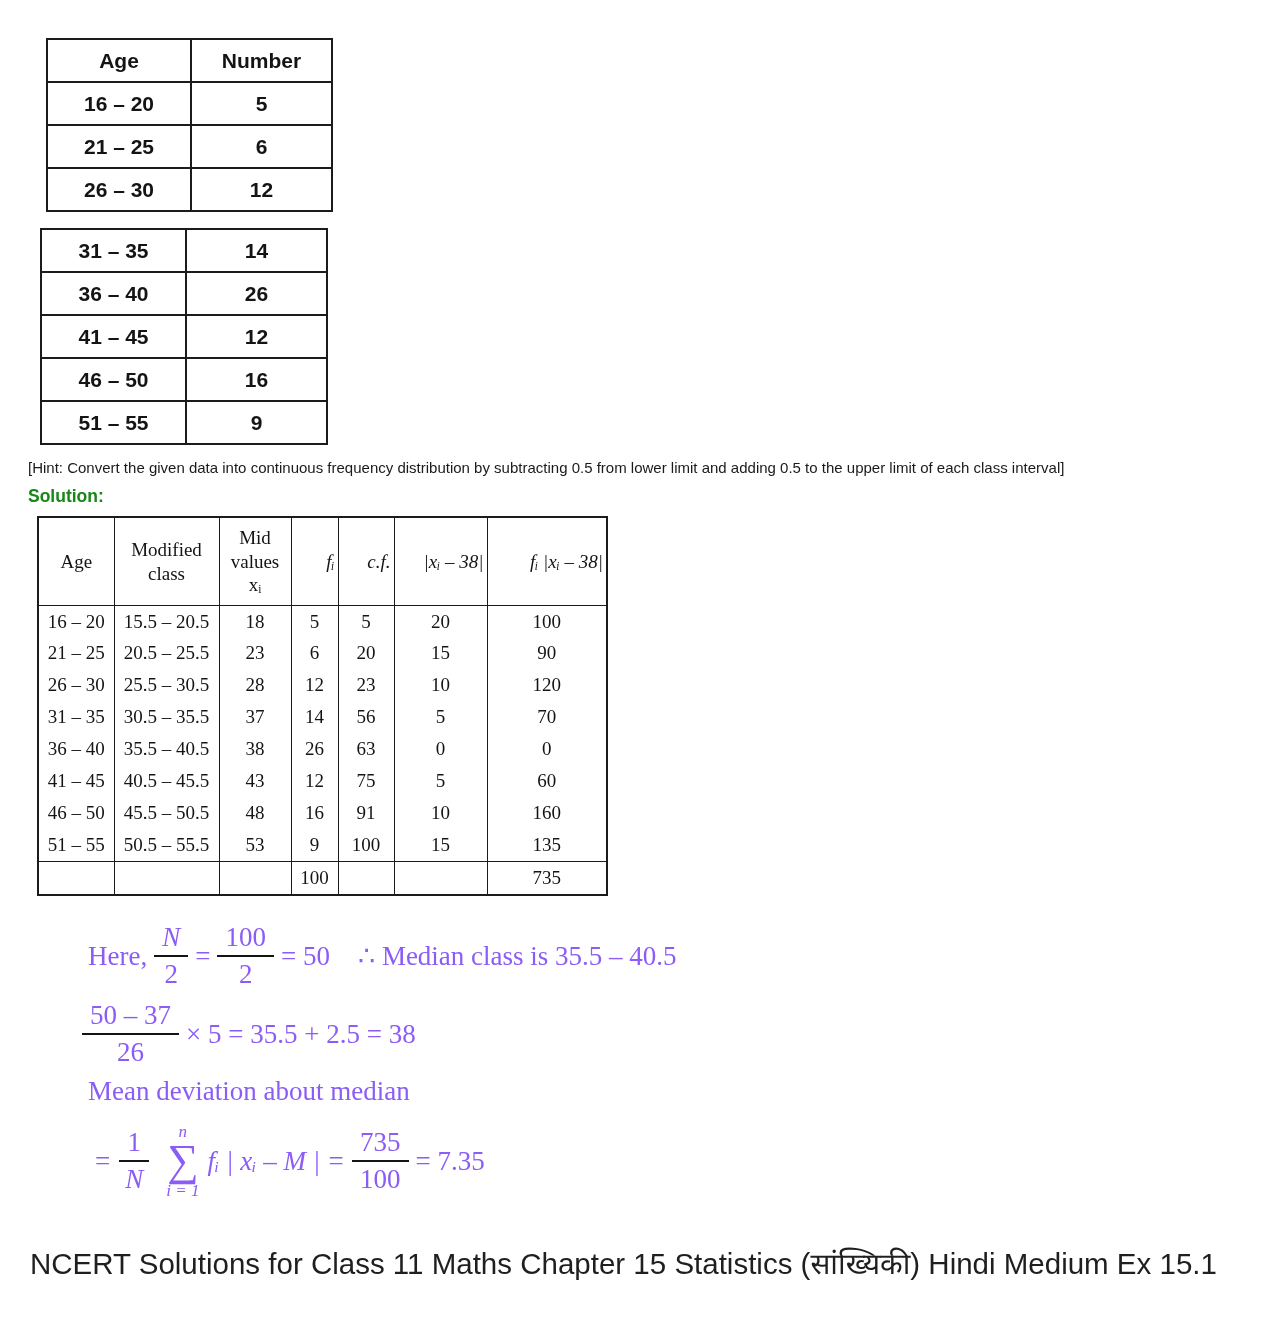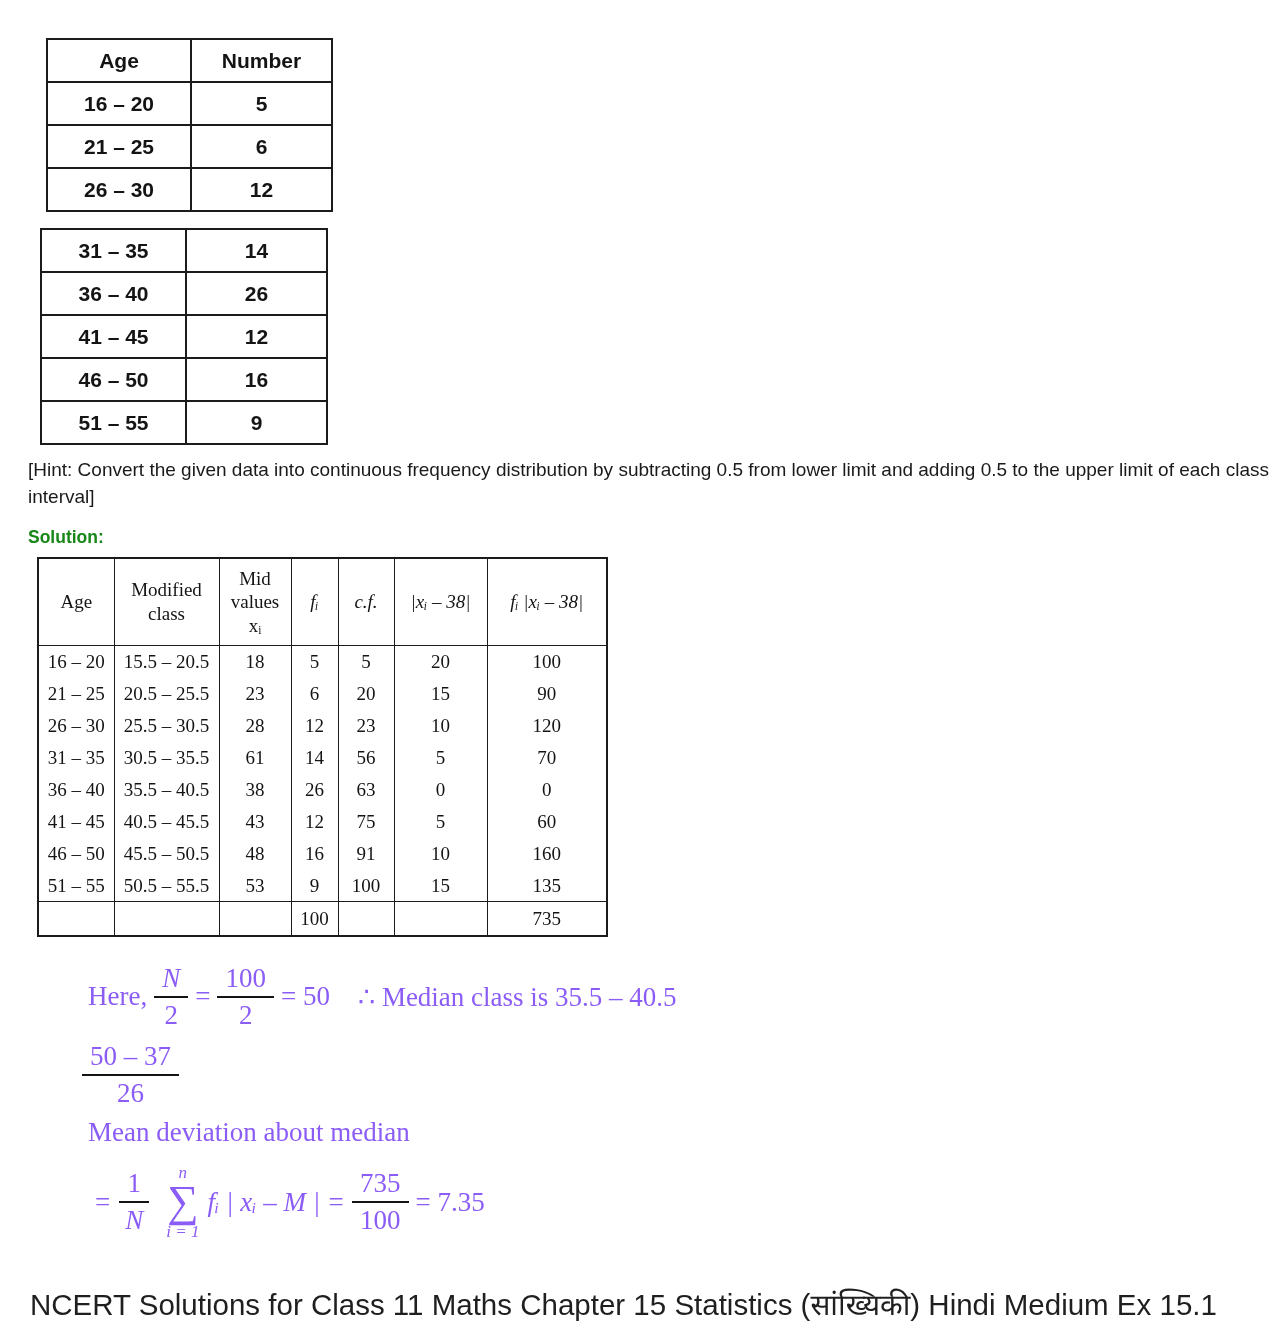--- a/index.html
+++ b/index.html
@@ -28,23 +28,23 @@
     border: 2.5px solid #1b1b1b;
     height: 43px;
     padding: 0;
     font-weight: 700;
   }
   .t1 { margin: 38px 0 0 46px; width: 285px; }
   .t2 { margin: 16px 0 0 40px; width: 286px; }
 
   
   .hint {
-    margin: 12px 0 16px 28px;
+    margin: 12px 0 8px 28px;
     width: 1242px;
-    font-size: 19px;
+    font-size: 15px;
     line-height: 1.42;
     color: #1a1a1a;
   }
   .solution-label {
     margin: 4px 0 2px 28px;
     font-size: 17.5px;
     font-weight: 700;
     color: #178717;
   }
 
@@ -74,21 +74,21 @@
     padding: 0 2px;
   }
   .solution-table .total-row td {
     border-top: 1.7px solid #1b1b1b;
     height: 34px;
   }
   .col-age { width: 76px; }  .col-mod { width: 105px; }
   .col-mid { width: 72px; }  .col-fi  { width: 47px; }
   .col-cf  { width: 56px; }  .col-x   { width: 93px; }
   .col-fx  { width: 120px; }
-  .italic { font-style: italic; }
+  .italic { font-style: italic; text-align: right; }
 
   
   .math {
     font-family: "Liberation Serif", "DejaVu Serif", serif;
     font-size: 27px;
     color: #8b5cf6;
   }
   .math-line { display: flex; align-items: center; }
   .ml1 { margin: 26px 0 0 88px; }
   .ml2 { margin: 10px 0 0 75px; }
@@ -237,21 +237,21 @@
         <td>25.5 – 30.5</td>
         <td>28</td>
         <td>12</td>
         <td>23</td>
         <td>10</td>
         <td>120</td>
       </tr>
       <tr>
         <td>31 – 35</td>
         <td>30.5 – 35.5</td>
-        <td>61</td>
+        <td>37</td>
         <td>14</td>
         <td>56</td>
         <td>5</td>
         <td>70</td>
       </tr>
       <tr>
         <td>36 – 40</td>
         <td>35.5 – 40.5</td>
         <td>38</td>
         <td>26</td>
@@ -313,20 +313,21 @@
       </span>
       <span class="tok">= 50</span>
       <span class="tok conclusion">∴ Median class is 35.5 – 40.5</span>
     </div>
 
     <div class="math-line ml2">
       <span class="frac">
         <span class="num">50 – 37</span>
         <span class="den">26</span>
       </span>
+      <span class="tok">× 5 = 35.5 + 2.5 = 38</span>
     </div>
 
     <div class="math-line ml3">
       <span class="tok">Mean deviation about median</span>
     </div>
 
     <div class="math-line ml4">
       <span class="tok">=</span>
       <span class="frac">
         <span class="num">1</span>

